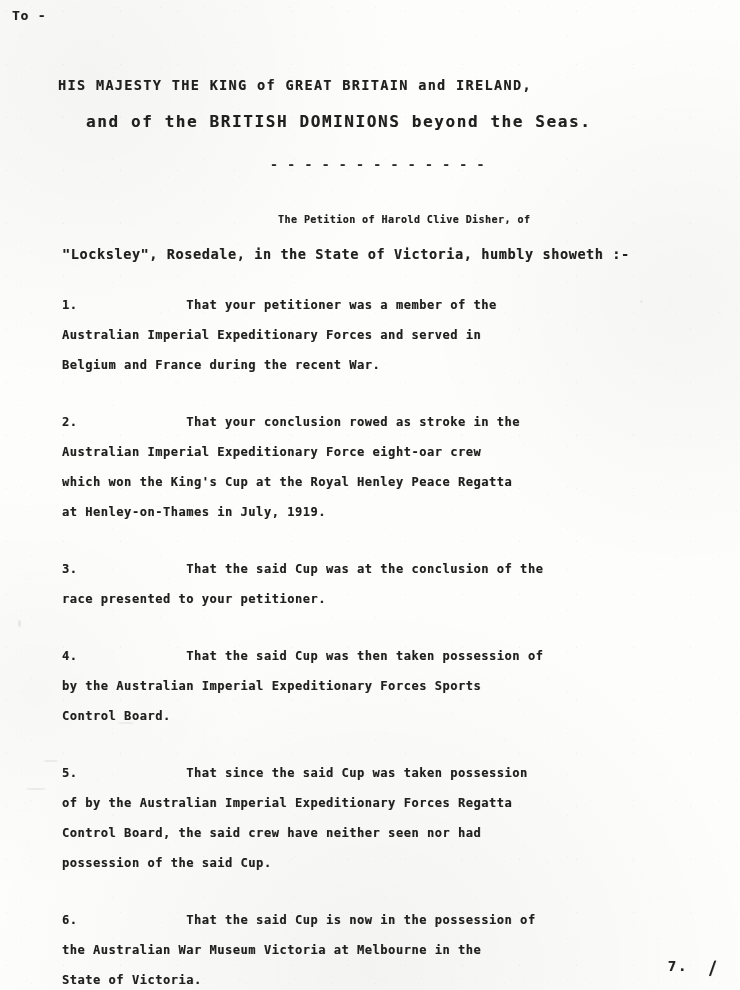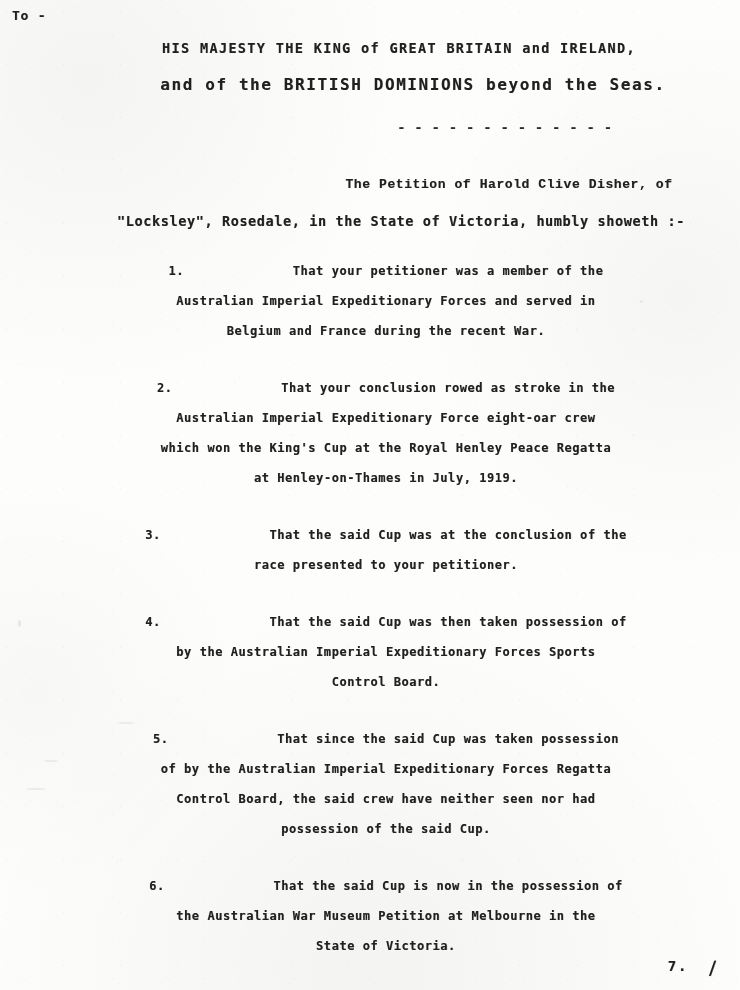--- a/index.html
+++ b/index.html
@@ -19,21 +19,20 @@
   
   .page {
     position: absolute;
     inset: 0;
     background:
       radial-gradient(ellipse 60% 45% at 12% 8%, rgba(0,0,0,0.035), rgba(0,0,0,0) 70%),
       radial-gradient(ellipse 50% 40% at 92% 30%, rgba(0,0,0,0.03), rgba(0,0,0,0) 70%),
       radial-gradient(ellipse 70% 50% at 50% 98%, rgba(0,0,0,0.04), rgba(0,0,0,0) 75%),
       radial-gradient(ellipse 40% 30% at 5% 70%, rgba(0,0,0,0.025), rgba(0,0,0,0) 70%),
       #fdfdfb;
-    text-align: center;
   }
   .grain {
     position: absolute;
     inset: 0;
     pointer-events: none;
     opacity: 0.5;
     background-image:
       radial-gradient(circle at 11% 21%, rgba(0,0,0,0.10) 0.6px, transparent 0.7px),
       radial-gradient(circle at 37% 64%, rgba(0,0,0,0.08) 0.5px, transparent 0.6px),
       radial-gradient(circle at 73% 12%, rgba(0,0,0,0.09) 0.6px, transparent 0.7px),
@@ -68,20 +67,21 @@
   .addressee {
     margin: 0;
     padding-top: 40px;
   }
   .addressee .l1 {
     font-size: 13.5px;
     font-weight: bold;
     letter-spacing: 0.10em;
     padding-left: 58px;
     line-height: 1.2;
+    margin-top: 37px;
   }
   .addressee .l2 {
     font-size: 16px;
     font-weight: bold;
     letter-spacing: 0.10em;
     padding-left: 86px;
     padding-top: 19px;
     line-height: 1.2;
   }
 
@@ -91,26 +91,25 @@
     font-size: 13px;
     font-weight: bold;
     letter-spacing: 0.06em;
     color: #2b2b2b;
   }
 
   .petition-intro {
     padding-top: 42px;
   }
   .petition-intro .pi1 {
-    font-size: 13px;
+    font-size: 10px;
     font-weight: bold;
     letter-spacing: 0.045em;
     padding-left: 278px;
     line-height: 1.2;
-    font-family: Liberation Mono, monospace;
   }
   .petition-intro .pi2 {
     font-size: 13.5px;
     font-weight: bold;
     letter-spacing: 0.045em;
     padding-left: 62px;
     padding-top: 20px;
     line-height: 1.2;
   }
 
@@ -213,21 +212,21 @@
 
     <div class="para">
       <div class="tw line first"><span class="para-num">5.</span>		<span>That since the said Cup was taken possession</span></div>
       <div class="tw line">of by the Australian Imperial Expeditionary Forces Regatta</div>
       <div class="tw line">Control Board, the said crew have neither seen nor had</div>
       <div class="tw line">possession of the said Cup.</div>
     </div>
 
     <div class="para">
       <div class="tw line first"><span class="para-num">6.</span>		<span>That the said Cup is now in the possession of</span></div>
-      <div class="tw line">the Australian War Museum Petition at Melbourne in the</div>
+      <div class="tw line">the Australian War Museum Victoria at Melbourne in the</div>
       <div class="tw line">State of Victoria.</div>
     </div>
 
   </div>
 
   <div class="tw footer-num">7.</div>
   <div class="tw footer-slash">/</div>
 </div>
 
 </body></html>

